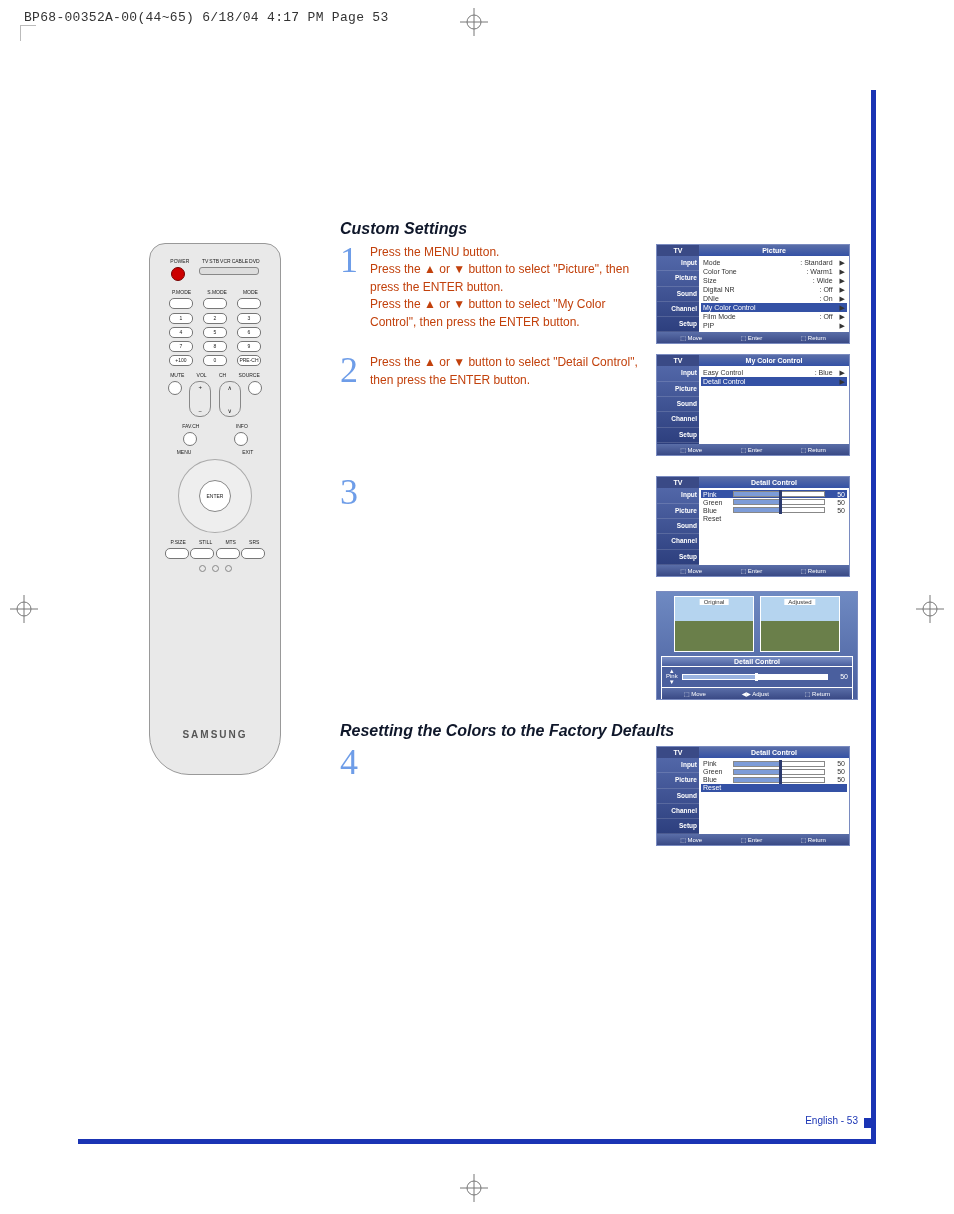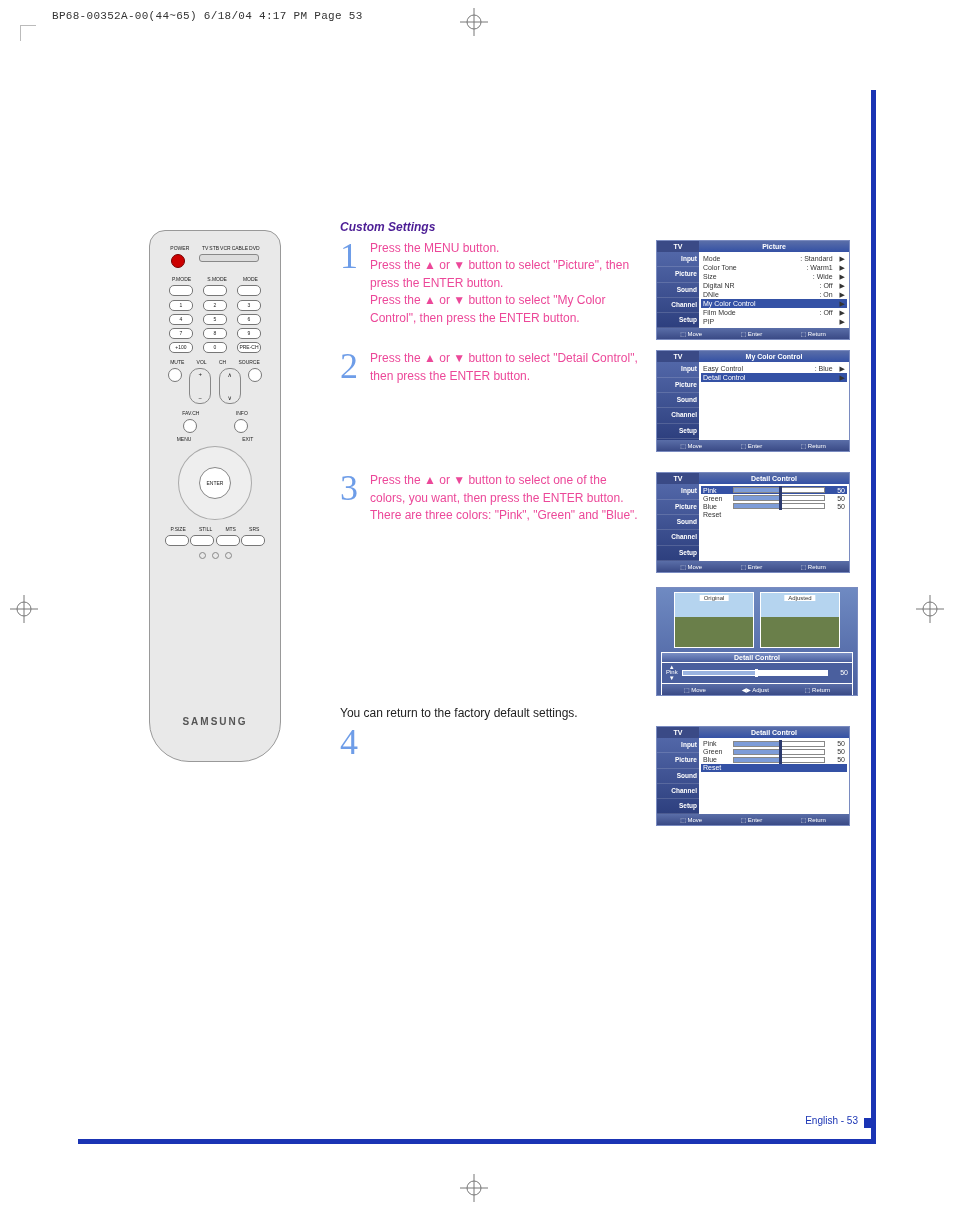--- a/index.html
+++ b/index.html
@@ -1,40 +1,40 @@
 <!DOCTYPE html>
 <html><head>
 <meta charset="utf-8">
 <style>
 body{margin:0;padding:0;font-family:Arial,Helvetica,sans-serif;color:#222;background:#fff}
 .page{width:954px;height:1214px;position:relative;margin:0 auto;background:#fff}
-.print-header{position:absolute;top:10px;left:52px;font-size:11px;font-family:Courier,monospace;color:#333;letter-spacing:.3px}
+.print-header{position:absolute;top:10px;left:24px;font-size:13px;font-family:Courier,monospace;color:#333;letter-spacing:.3px}
 .crop-tl{position:absolute;top:25px;left:20px;width:15px;height:15px;border-left:.5px solid #bbb;border-top:.5px solid #bbb}
 .reg-t{position:absolute;top:8px;left:460px}
 .reg-b{position:absolute;bottom:8px;left:460px}
 .reg-l{position:absolute;top:595px;left:10px}
 .reg-r{position:absolute;top:595px;right:10px}
 .reg svg{width:28px;height:28px}
 .frame{position:absolute;top:90px;left:78px;right:78px;bottom:70px;border:5px solid #1a34b4;border-left:0;border-top:0}
 .content{position:absolute;top:220px;left:130px;width:720px}
-.remote{position:absolute;left:10px;top:10px;width:150px;height:540px}
+.remote{position:absolute;left:10px;top:23px;width:150px;height:540px}
 .remote-body{width:130px;height:530px;background:#e9e9e9;border:1px solid #999;border-radius:16px 16px 40px 40px;margin:0 auto;position:relative}
 .remote-inner{position:absolute;top:8px;left:8px;right:8px;bottom:8px;border-radius:12px 12px 36px 36px}
 .r-row{display:flex;justify-content:space-around;margin:3px 6px}
 .r-txt{font-size:5px;text-align:center;color:#222}
 .pill{width:22px;height:9px;border:1px solid #777;border-radius:5px;background:#fff}
 .circ{width:12px;height:12px;border:1px solid #777;border-radius:50%;background:#fff}
 .pwr{background:#c00;border-color:#700}
 .dpad{width:72px;height:72px;margin:4px auto;position:relative;border:1px solid #aaa;border-radius:50%;transform:rotate(45deg);background:#eee}
 .logo{position:absolute;bottom:34px;width:100%;text-align:center;font-size:10px;letter-spacing:2px;font-weight:bold;color:#555}
 .main{margin-left:210px}
-h2{color:#4c1d95;font-size:12px;margin:0 0 6px 0;font-weight:bold;font-style:italic}
+h2{color:#0f172a;font-size:16px;margin:0 0 6px 0;font-weight:bold;font-style:italic}
 .step{display:flex;align-items:flex-start;gap:8px;margin-bottom:10px}
 .num{font-size:36px;color:#6e9de8;font-weight:300;line-height:.9;min-width:22px;font-family:'Times New Roman',serif}
-.step-text{font-size:12px;line-height:1.45;color:#ec4899;flex:1;padding-right:4px}
+.step-text{font-size:12px;line-height:1.45;color:#c2410c;flex:1;padding-right:4px}
 .step-right{width:194px}
 .sub{font-size:12px;color:#222;margin:2px 0 6px}
 .menu{border:1px solid #7a8bc0;font-size:7px;background:#fff;width:192px}
 .menu-title{display:flex;background:linear-gradient(#5a6ea8,#3451a5);color:#fff}
 .mt-left{width:42px;text-align:center;padding:2px 0;background:#3a4a86;font-weight:bold}
 .mt-right{flex:1;text-align:center;padding:2px 0;font-weight:bold}
 .menu-body{display:flex}
 .menu-side{width:42px;background:linear-gradient(180deg,#5267a8,#2d3f7e);color:#fff}
 .menu-side div{padding:3px 2px;text-align:right;font-size:6.5px;font-weight:bold;border-bottom:1px solid rgba(255,255,255,.15)}
 .menu-side div::before{content:'';display:inline-block;width:8px;height:8px;margin-right:2px;vertical-align:middle}
@@ -326,22 +326,20 @@
                 <span>⬚ Enter</span>
                 <span>⬚ Return</span>
               </div>
             </div>
           </div>
       </div>
 
       <div class="step" style="margin-top:20px">
         <div class="num">3</div>
         <div class="step-text">
-          <div style="white-space:pre-line">Press the ▲ or ▼ button to select one of the colors, you want, then press the ENTER button.
-There are three colors: "Pink", "Green" and "Blue".</div>
           <div style="height:16px"></div>
         </div>
         <div class="step-right">
           <div id="menu-detail1">
               <div class="menu">
                 <div class="menu-title">
                   <div class="mt-left">TV</div>
                   <div class="mt-right">Detail Control</div>
                 </div>
                 <div class="menu-body">
@@ -416,21 +414,21 @@
                     <span>⬚ Move</span>
                     <span>◀▶ Adjust</span>
                     <span>⬚ Return</span>
                   </div>
                 </div>
               </div>
             </div>
         </div>
       </div>
 
-      <div class="sub">You can return to the factory default settings.</div>
+      <h2 style="margin-top:22px">Resetting the Colors to the Factory Defaults</h2>
 
       <div class="step">
         <div class="num">4</div>
         <div class="step-text">
           <div style="height:14px"></div>
         </div>
         <div class="step-right" id="menu-detail2">
             <div class="menu">
               <div class="menu-title">
                 <div class="mt-left">TV</div>

